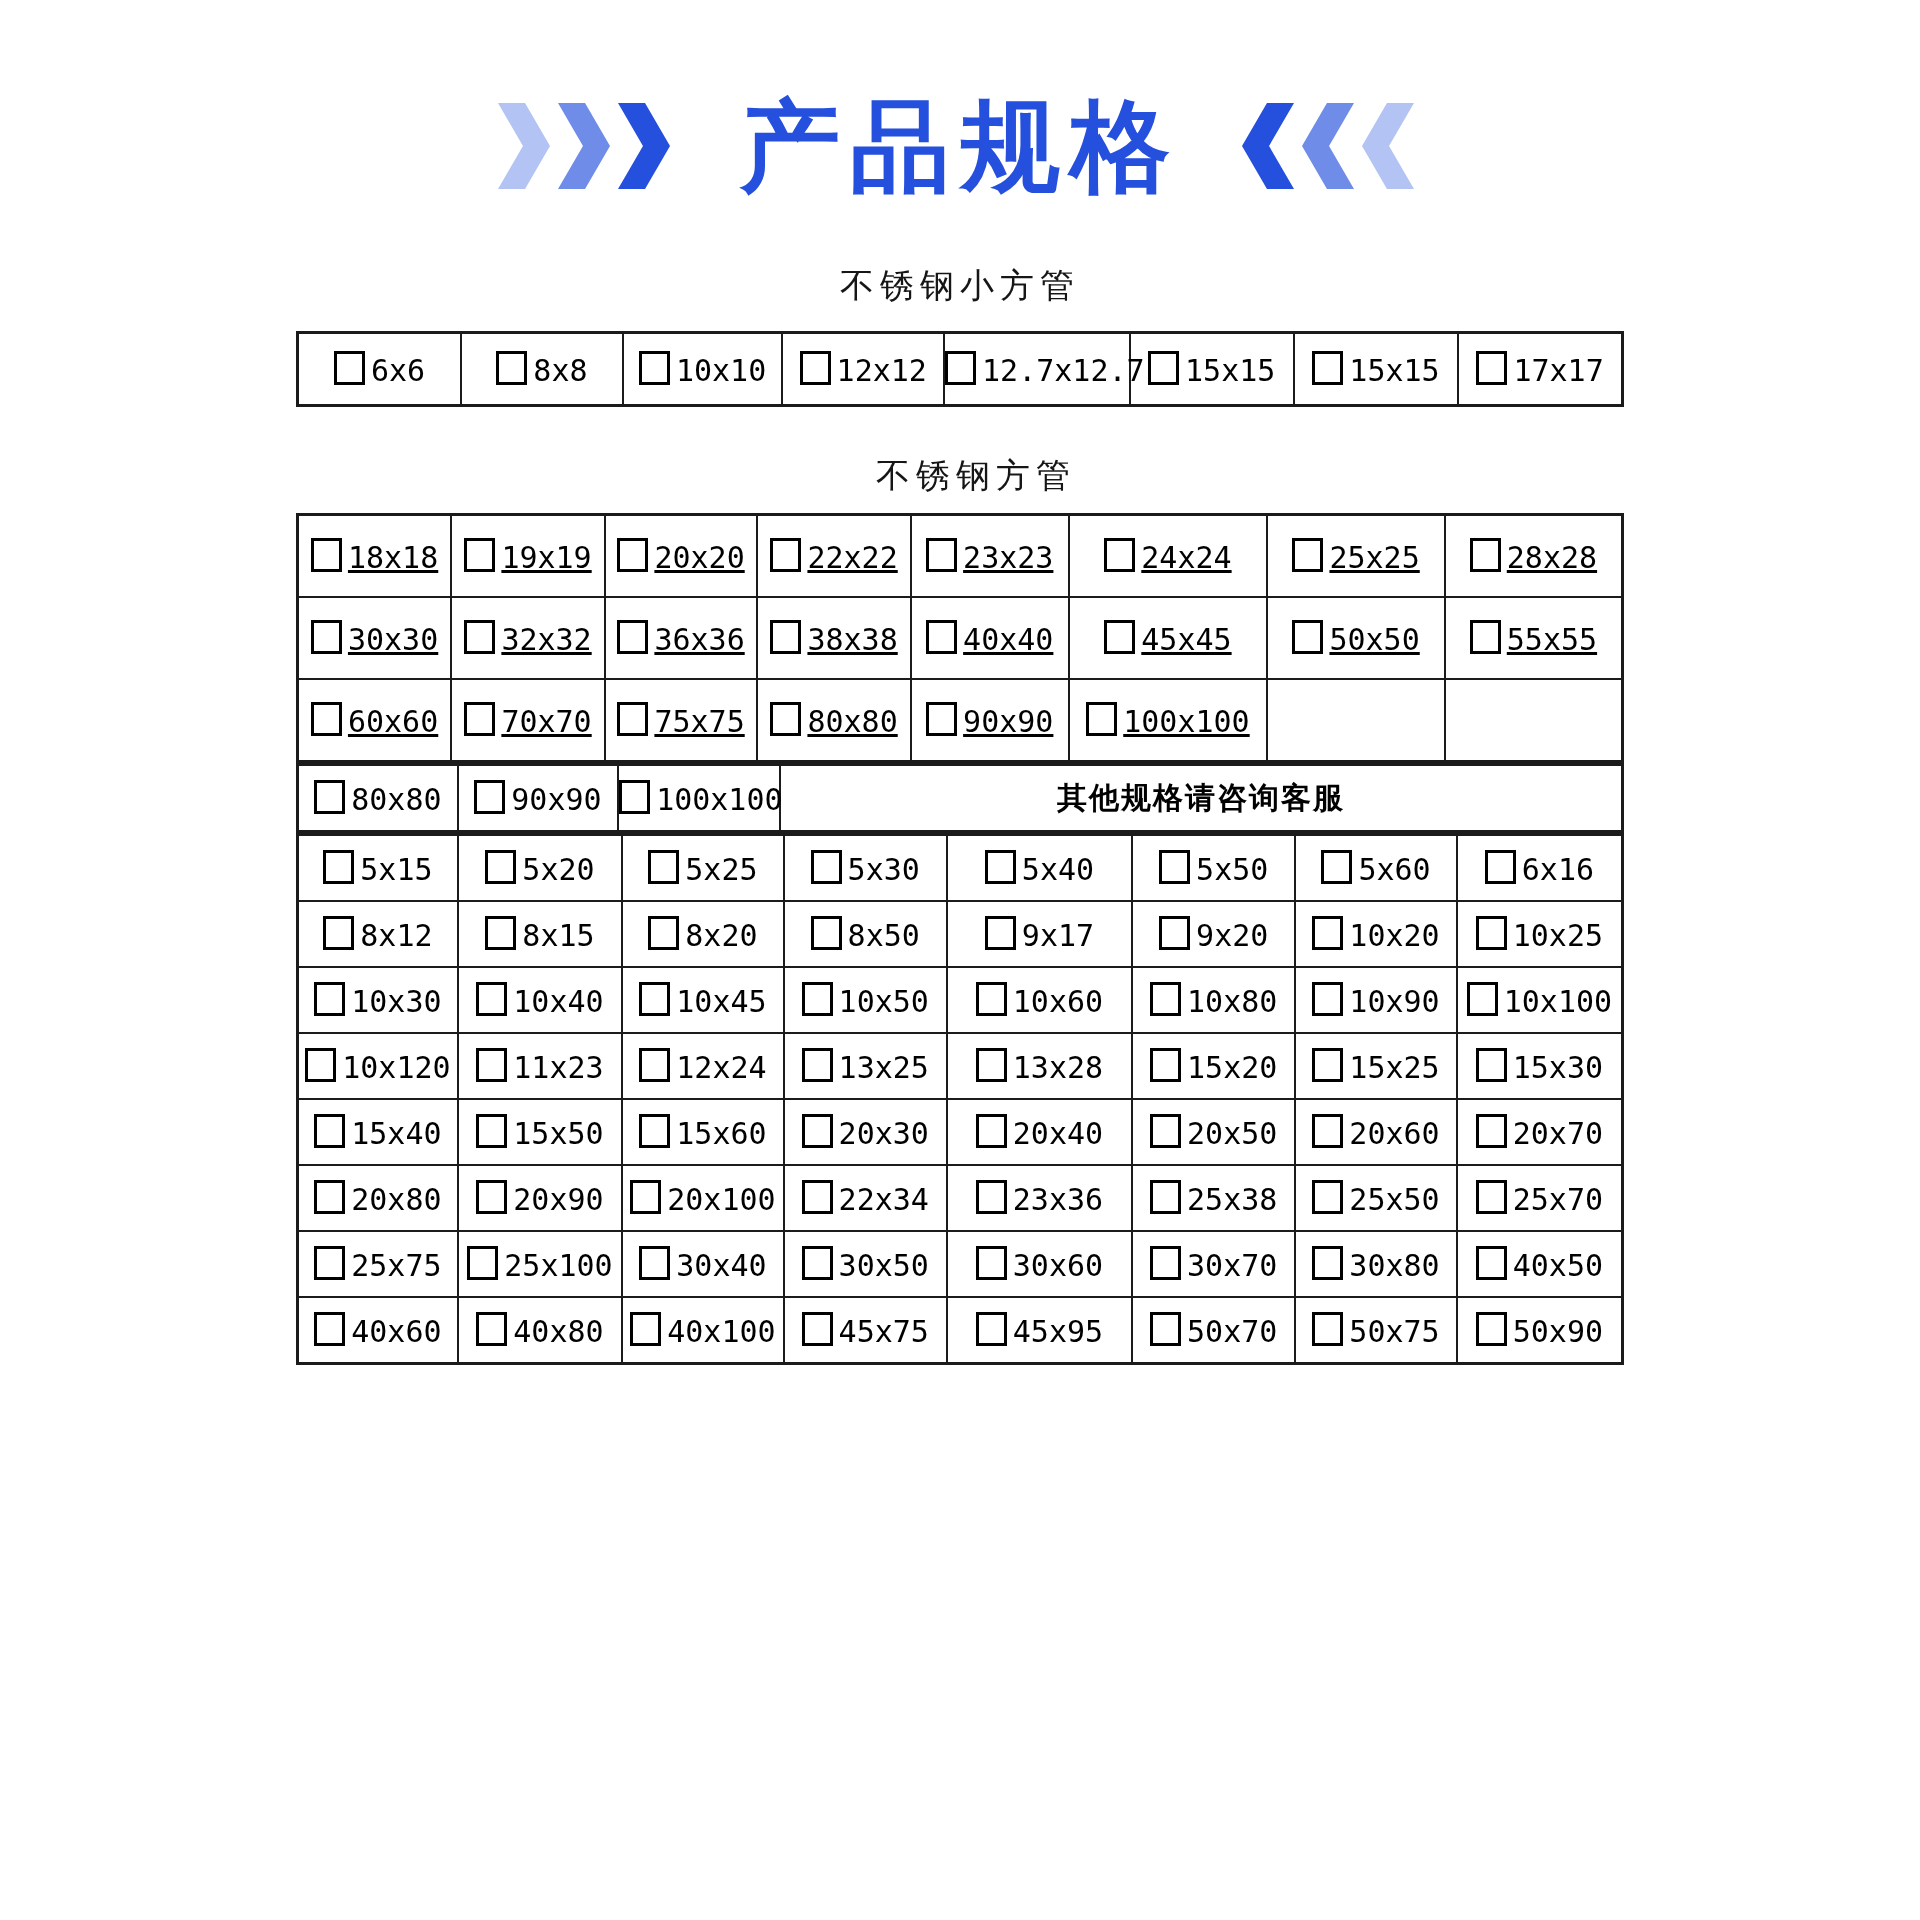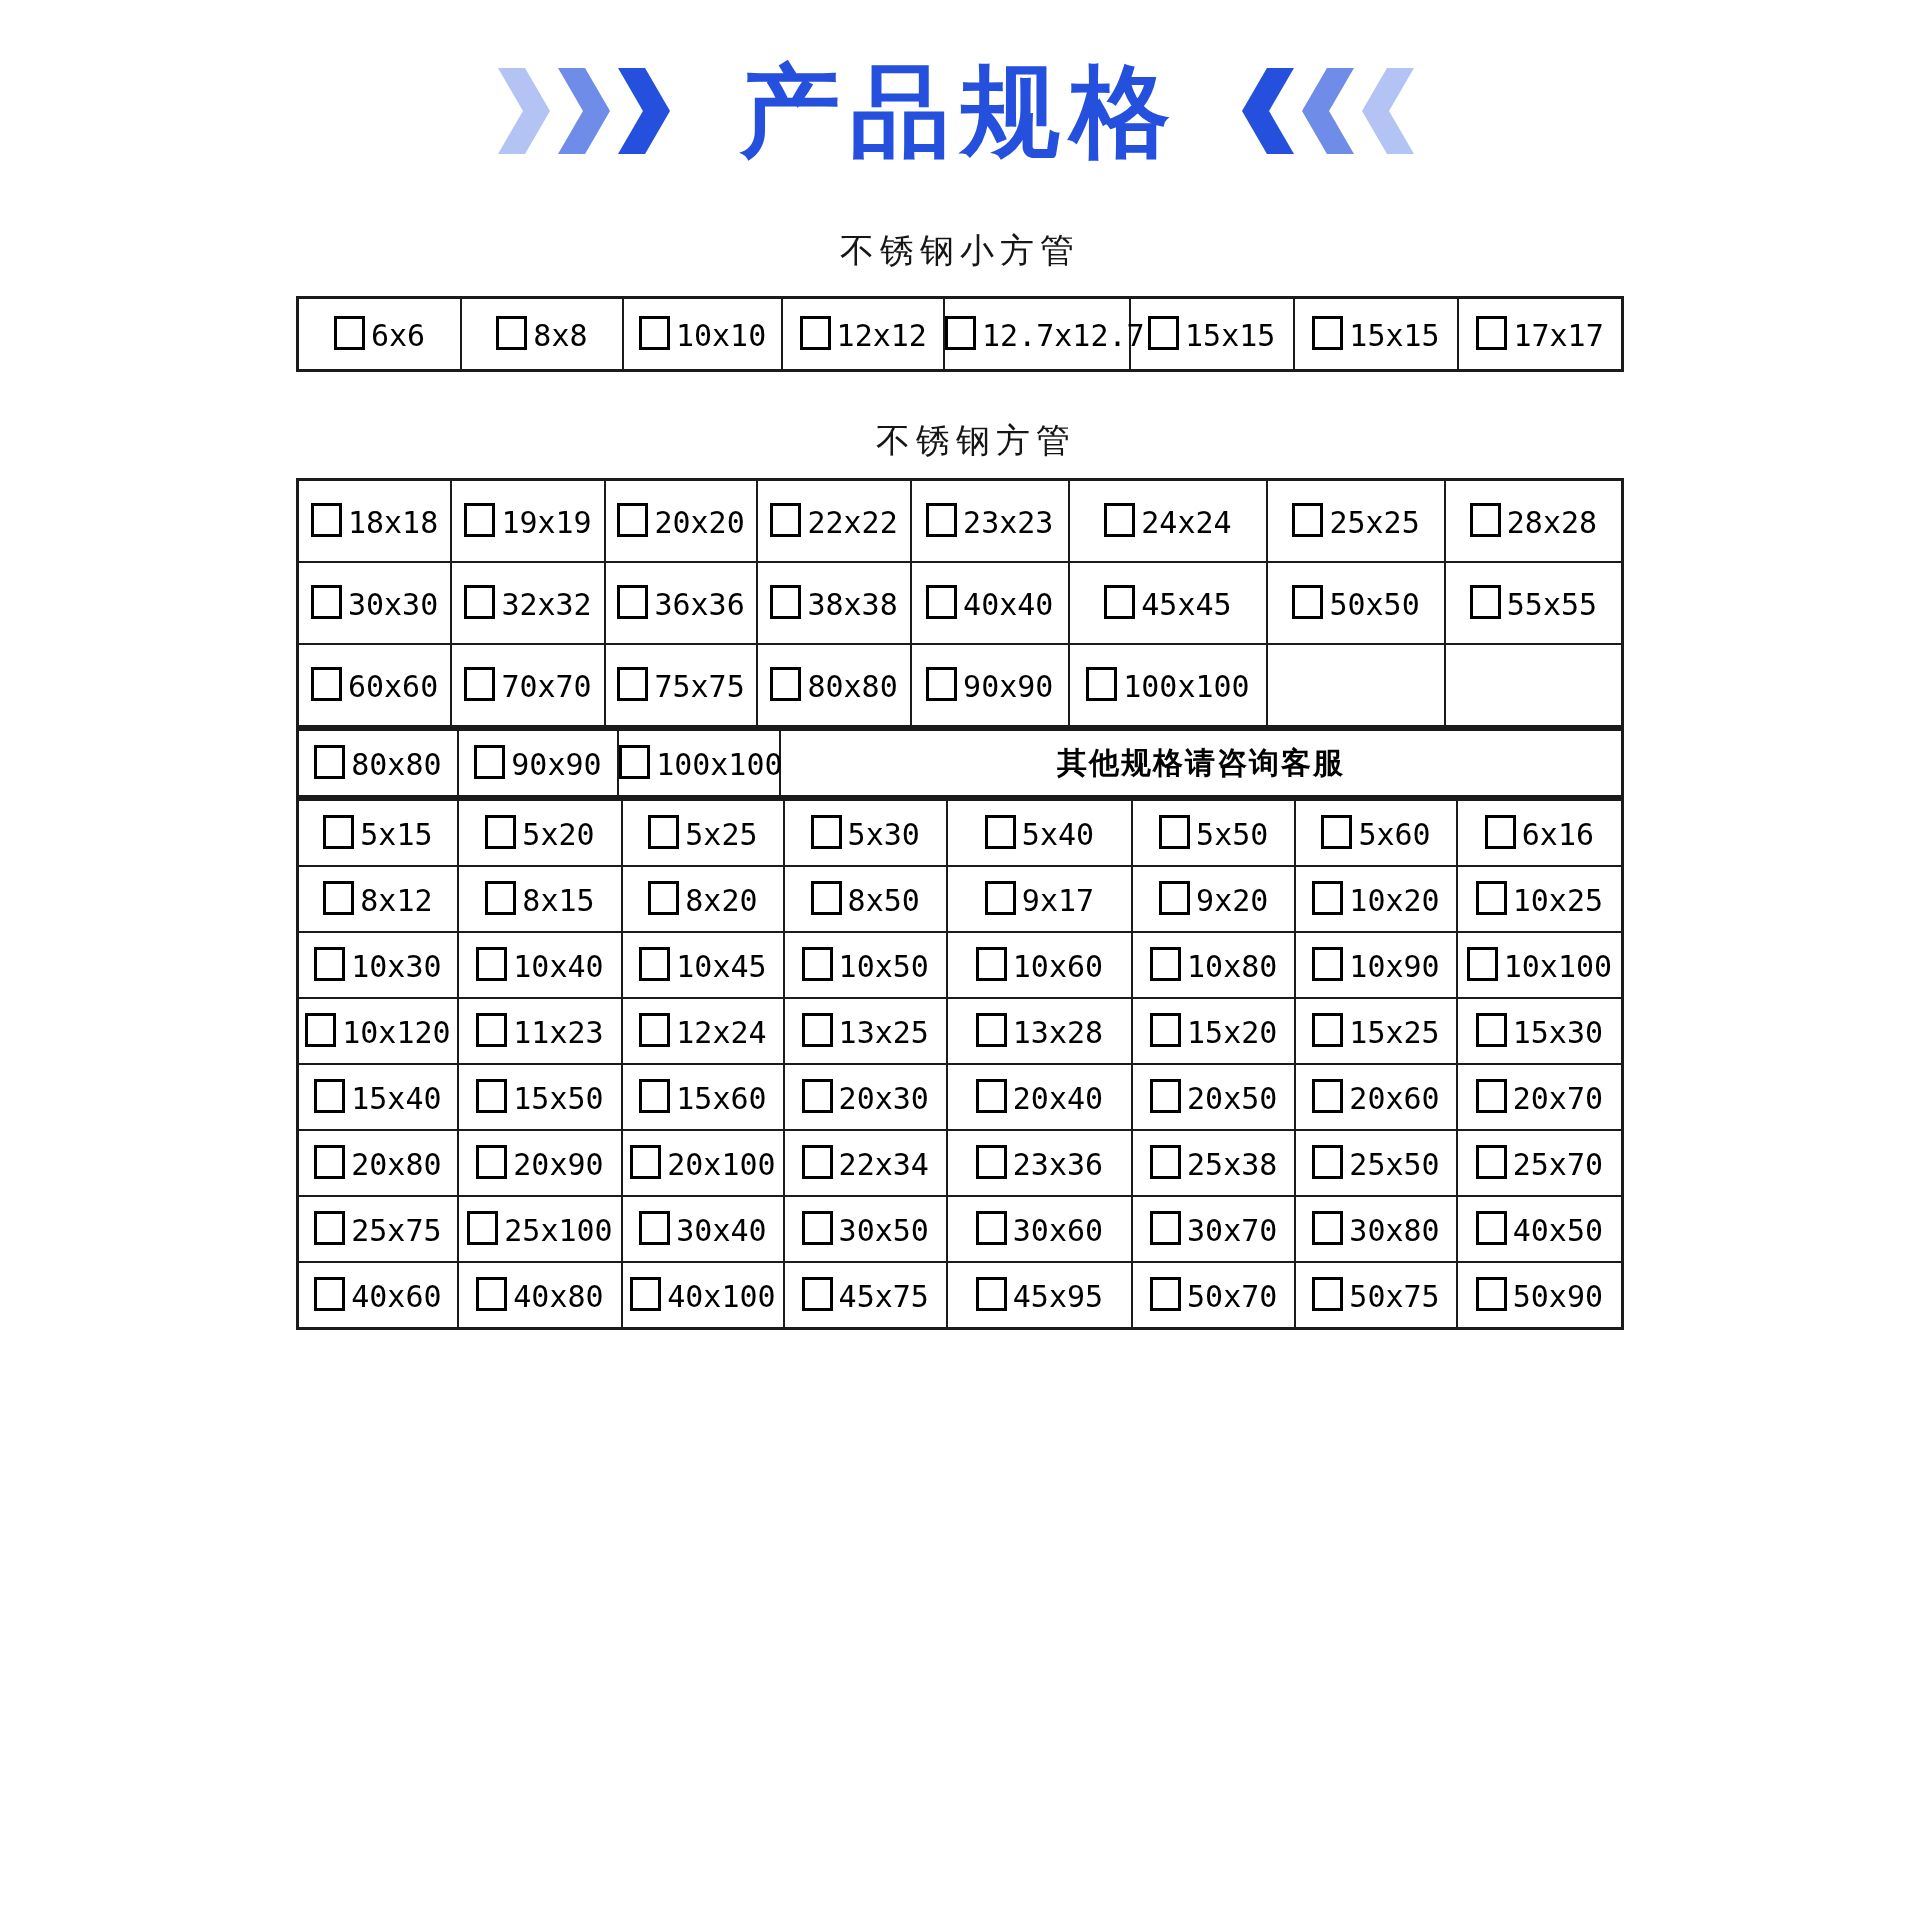--- a/index.html
+++ b/index.html
@@ -11,21 +11,21 @@
     overflow: hidden;
     font-family: "Liberation Sans", sans-serif;
   }
   .page {
     width: 1920px;
     height: 1920px;
     position: relative;
   }
   
   .hdr {
-    padding-top: 56px;
+    padding-top: 91px;
     display: flex;
     align-items: center;
     justify-content: center;
     gap: 62px;
   }
   .hdr h1 {
     margin: 0;
     font-size: 100px;
     font-weight: 900;
     letter-spacing: 10px;
@@ -76,21 +76,21 @@
     border: 2px solid #1b1b1b;
     text-align: center;
     vertical-align: middle;
     font-family: "DejaVu Sans Mono", monospace;
     font-size: 30px;
     color: #000;
     white-space: nowrap;
     padding: 0;
   }
   .t1 td { height: 70px; }
-  .t2 td { height: 80px; }
+  .t2 td { height: 80px; text-decoration: underline; }
   .t3 td { height: 64px; }
   .t4 td { height: 64px; }
 
   .box {
     display: inline-block;
     width: 25px;
     height: 28px;
     border: 3px solid #000;
     margin-right: 6px;
     vertical-align: -4px;

